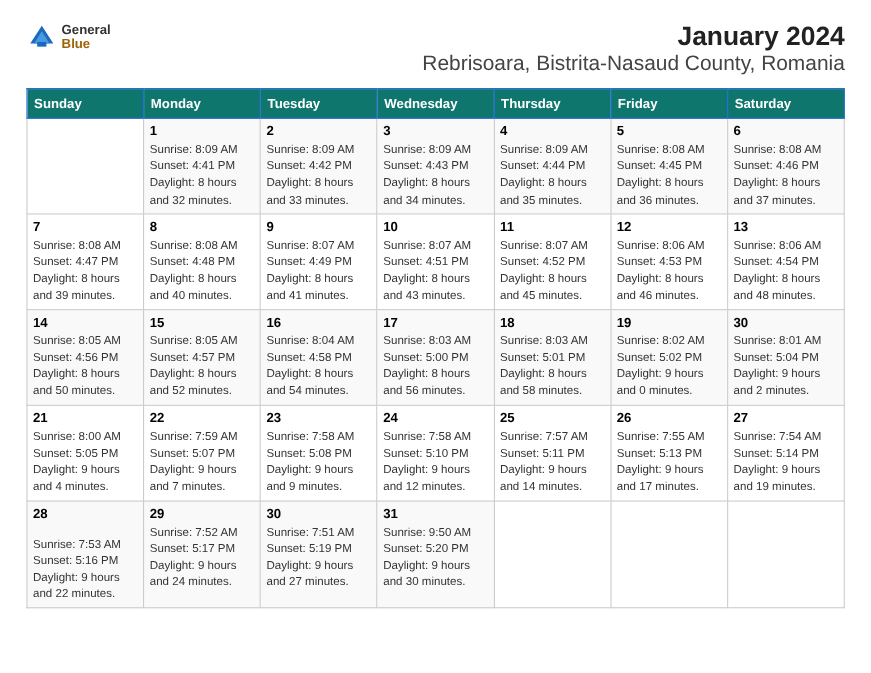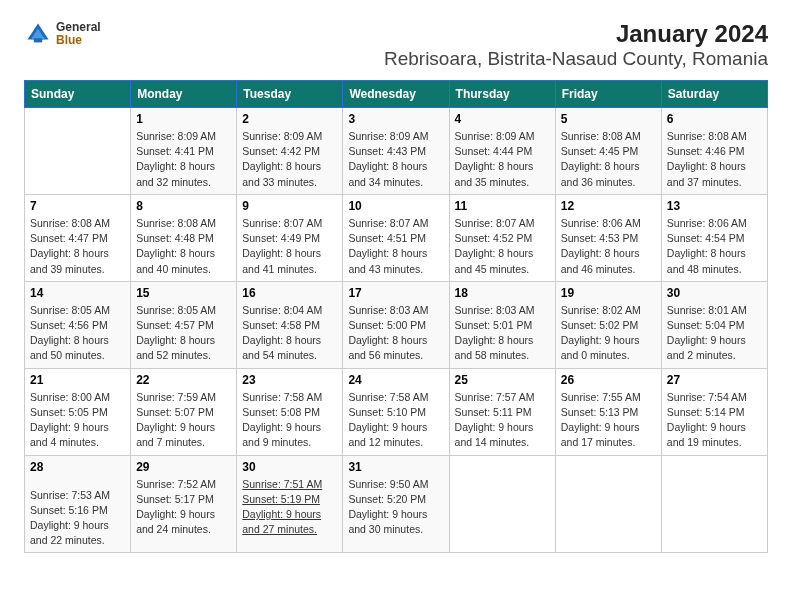--- a/index.html
+++ b/index.html
@@ -329,21 +329,21 @@
         </td>
         <td>
           <span class="day-num">29</span>
           <div class="day-info" style="white-space: pre-line;">Sunrise: 7:52 AM
 Sunset: 5:17 PM
 Daylight: 9 hours
 and 24 minutes.</div>
         </td>
         <td>
           <span class="day-num">30</span>
-          <div class="day-info" style="white-space: pre-line; text-decoration: underline;">Sunrise: 7:51 AM
+          <div class="day-info" style="white-space: pre-line;">Sunrise: 7:51 AM
 Sunset: 5:19 PM
 Daylight: 9 hours
 and 27 minutes.</div>
         </td>
         <td>
           <span class="day-num">31</span>
           <div class="day-info" style="white-space: pre-line;">Sunrise: 9:50 AM
 Sunset: 5:20 PM
 Daylight: 9 hours
 and 30 minutes.</div>

